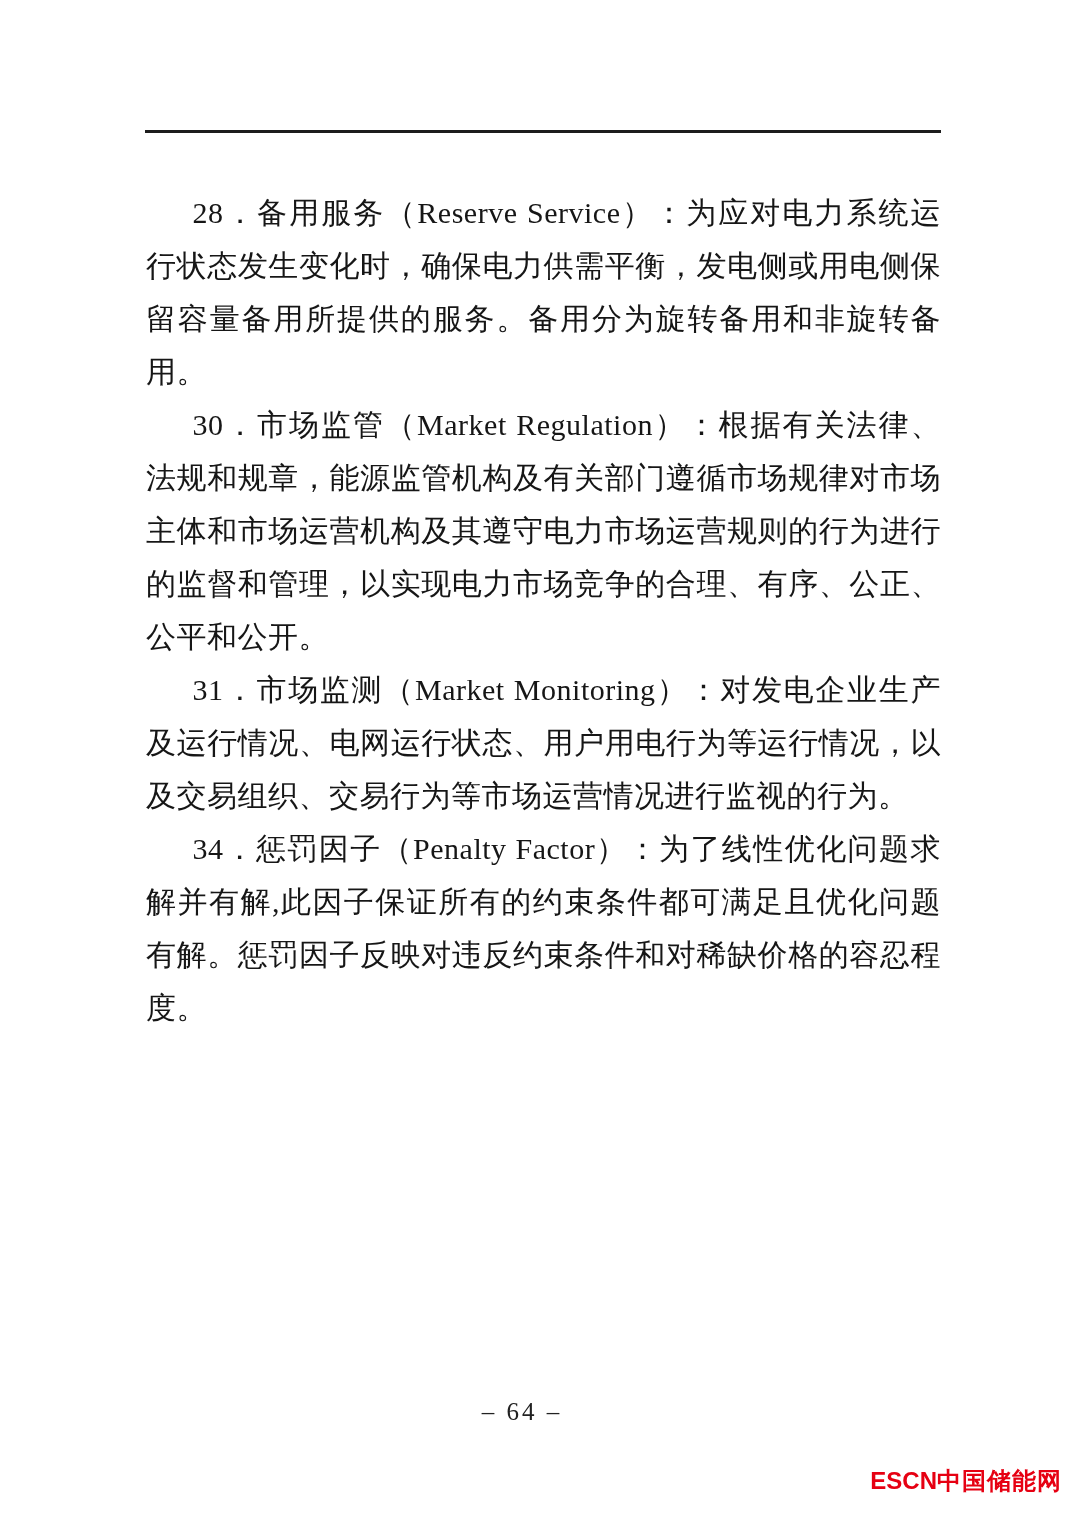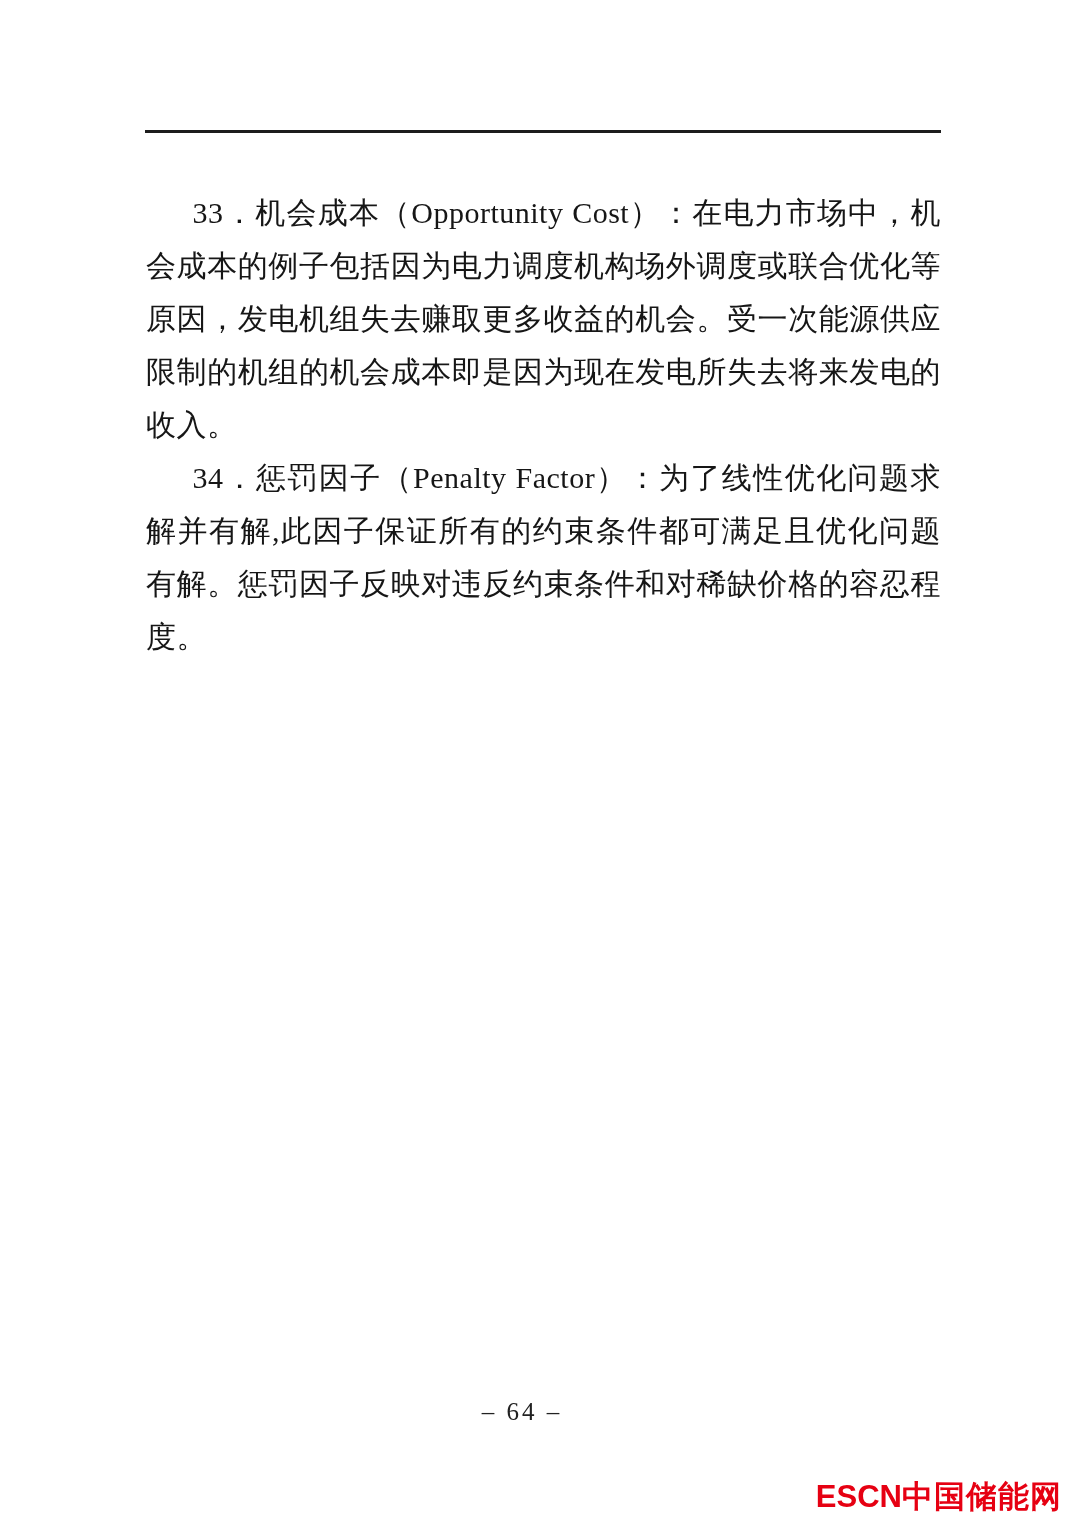--- a/index.html
+++ b/index.html
@@ -48,41 +48,42 @@
     font-size: 25px;
     letter-spacing: 3px;
     color: #222222;
   }
   .site-logo {
     position: absolute;
     right: 18px;
     top: 1462px;
     font-family: "Liberation Sans", "DejaVu Sans", sans-serif;
     font-weight: 700;
-    font-size: 31px;
+    font-size: 24px;
     line-height: 38px;
     white-space: nowrap;
-    margin-top: 16px;
   }
   .site-logo .logo-en {
     letter-spacing: 0px;
   }
   .site-logo .logo-zh {
     letter-spacing: 1px;
   }
 </style>
 </head>
 <body>
 
 <div class="page">
 
   <div class="header-rule"></div>
 
   <div class="content">
-    <p>33．机会成本（Opportunity Cost）：在电力市场中，机会成本的例子包括因为电力调度机构场外调度或联合优化等原因，发电机组失去赚取更多收益的机会。受一次能源供应限制的机组的机会成本即是因为现在发电所失去将来发电的收入。</p>
+    <p>28．备用服务（Reserve Service）：为应对电力系统运行状态发生变化时，确保电力供需平衡，发电侧或用电侧保留容量备用所提供的服务。备用分为旋转备用和非旋转备用。</p>
+    <p>30．市场监管（Market Regulation）：根据有关法律、法规和规章，能源监管机构及有关部门遵循市场规律对市场主体和市场运营机构及其遵守电力市场运营规则的行为进行的监督和管理，以实现电力市场竞争的合理、有序、公正、公平和公开。</p>
+    <p>31．市场监测（Market Monitoring）：对发电企业生产及运行情况、电网运行状态、用户用电行为等运行情况，以及交易组织、交易行为等市场运营情况进行监视的行为。</p>
     <p>34．惩罚因子（Penalty Factor）：为了线性优化问题求解并有解,此因子保证所有的约束条件都可满足且优化问题有解。惩罚因子反映对违反约束条件和对稀缺价格的容忍程度。</p>
   </div>
 
   <div class="page-number">– 64 –</div>
 
   <div class="site-logo" style="color: rgb(230, 0, 18);">
     <span class="logo-en">ESCN</span><span class="logo-zh">中国储能网</span>
   </div>
 
 </div>

